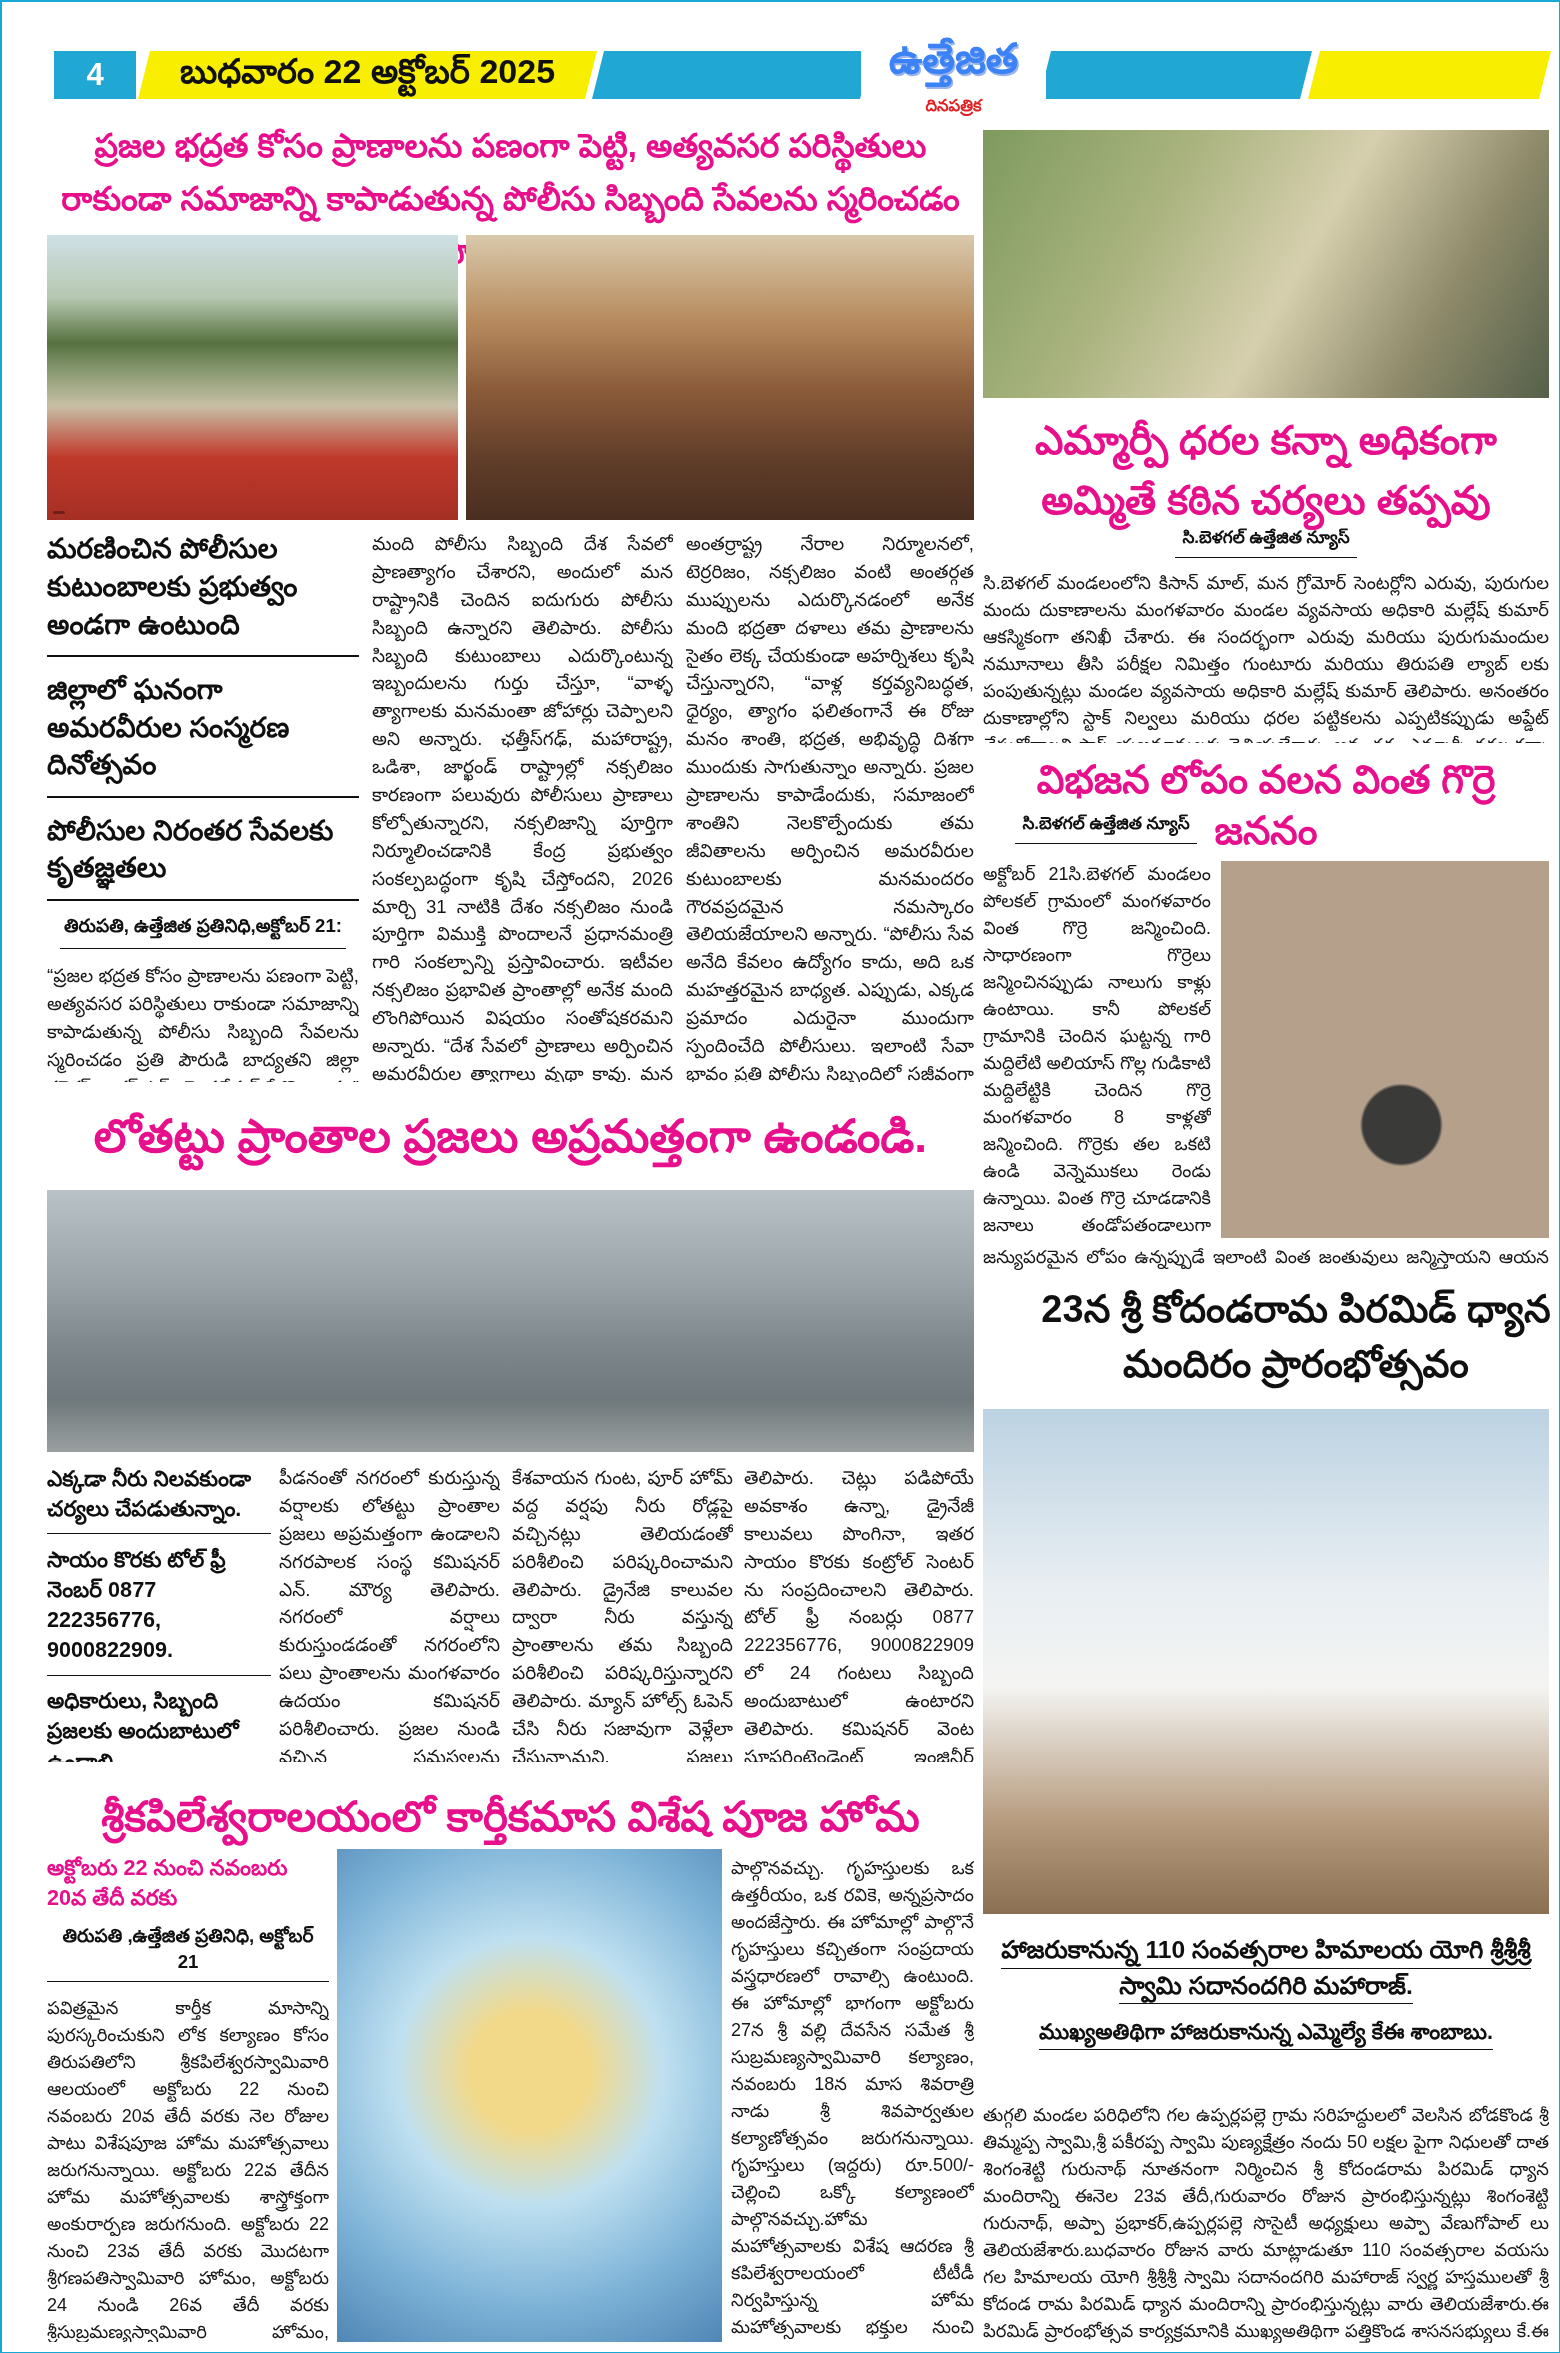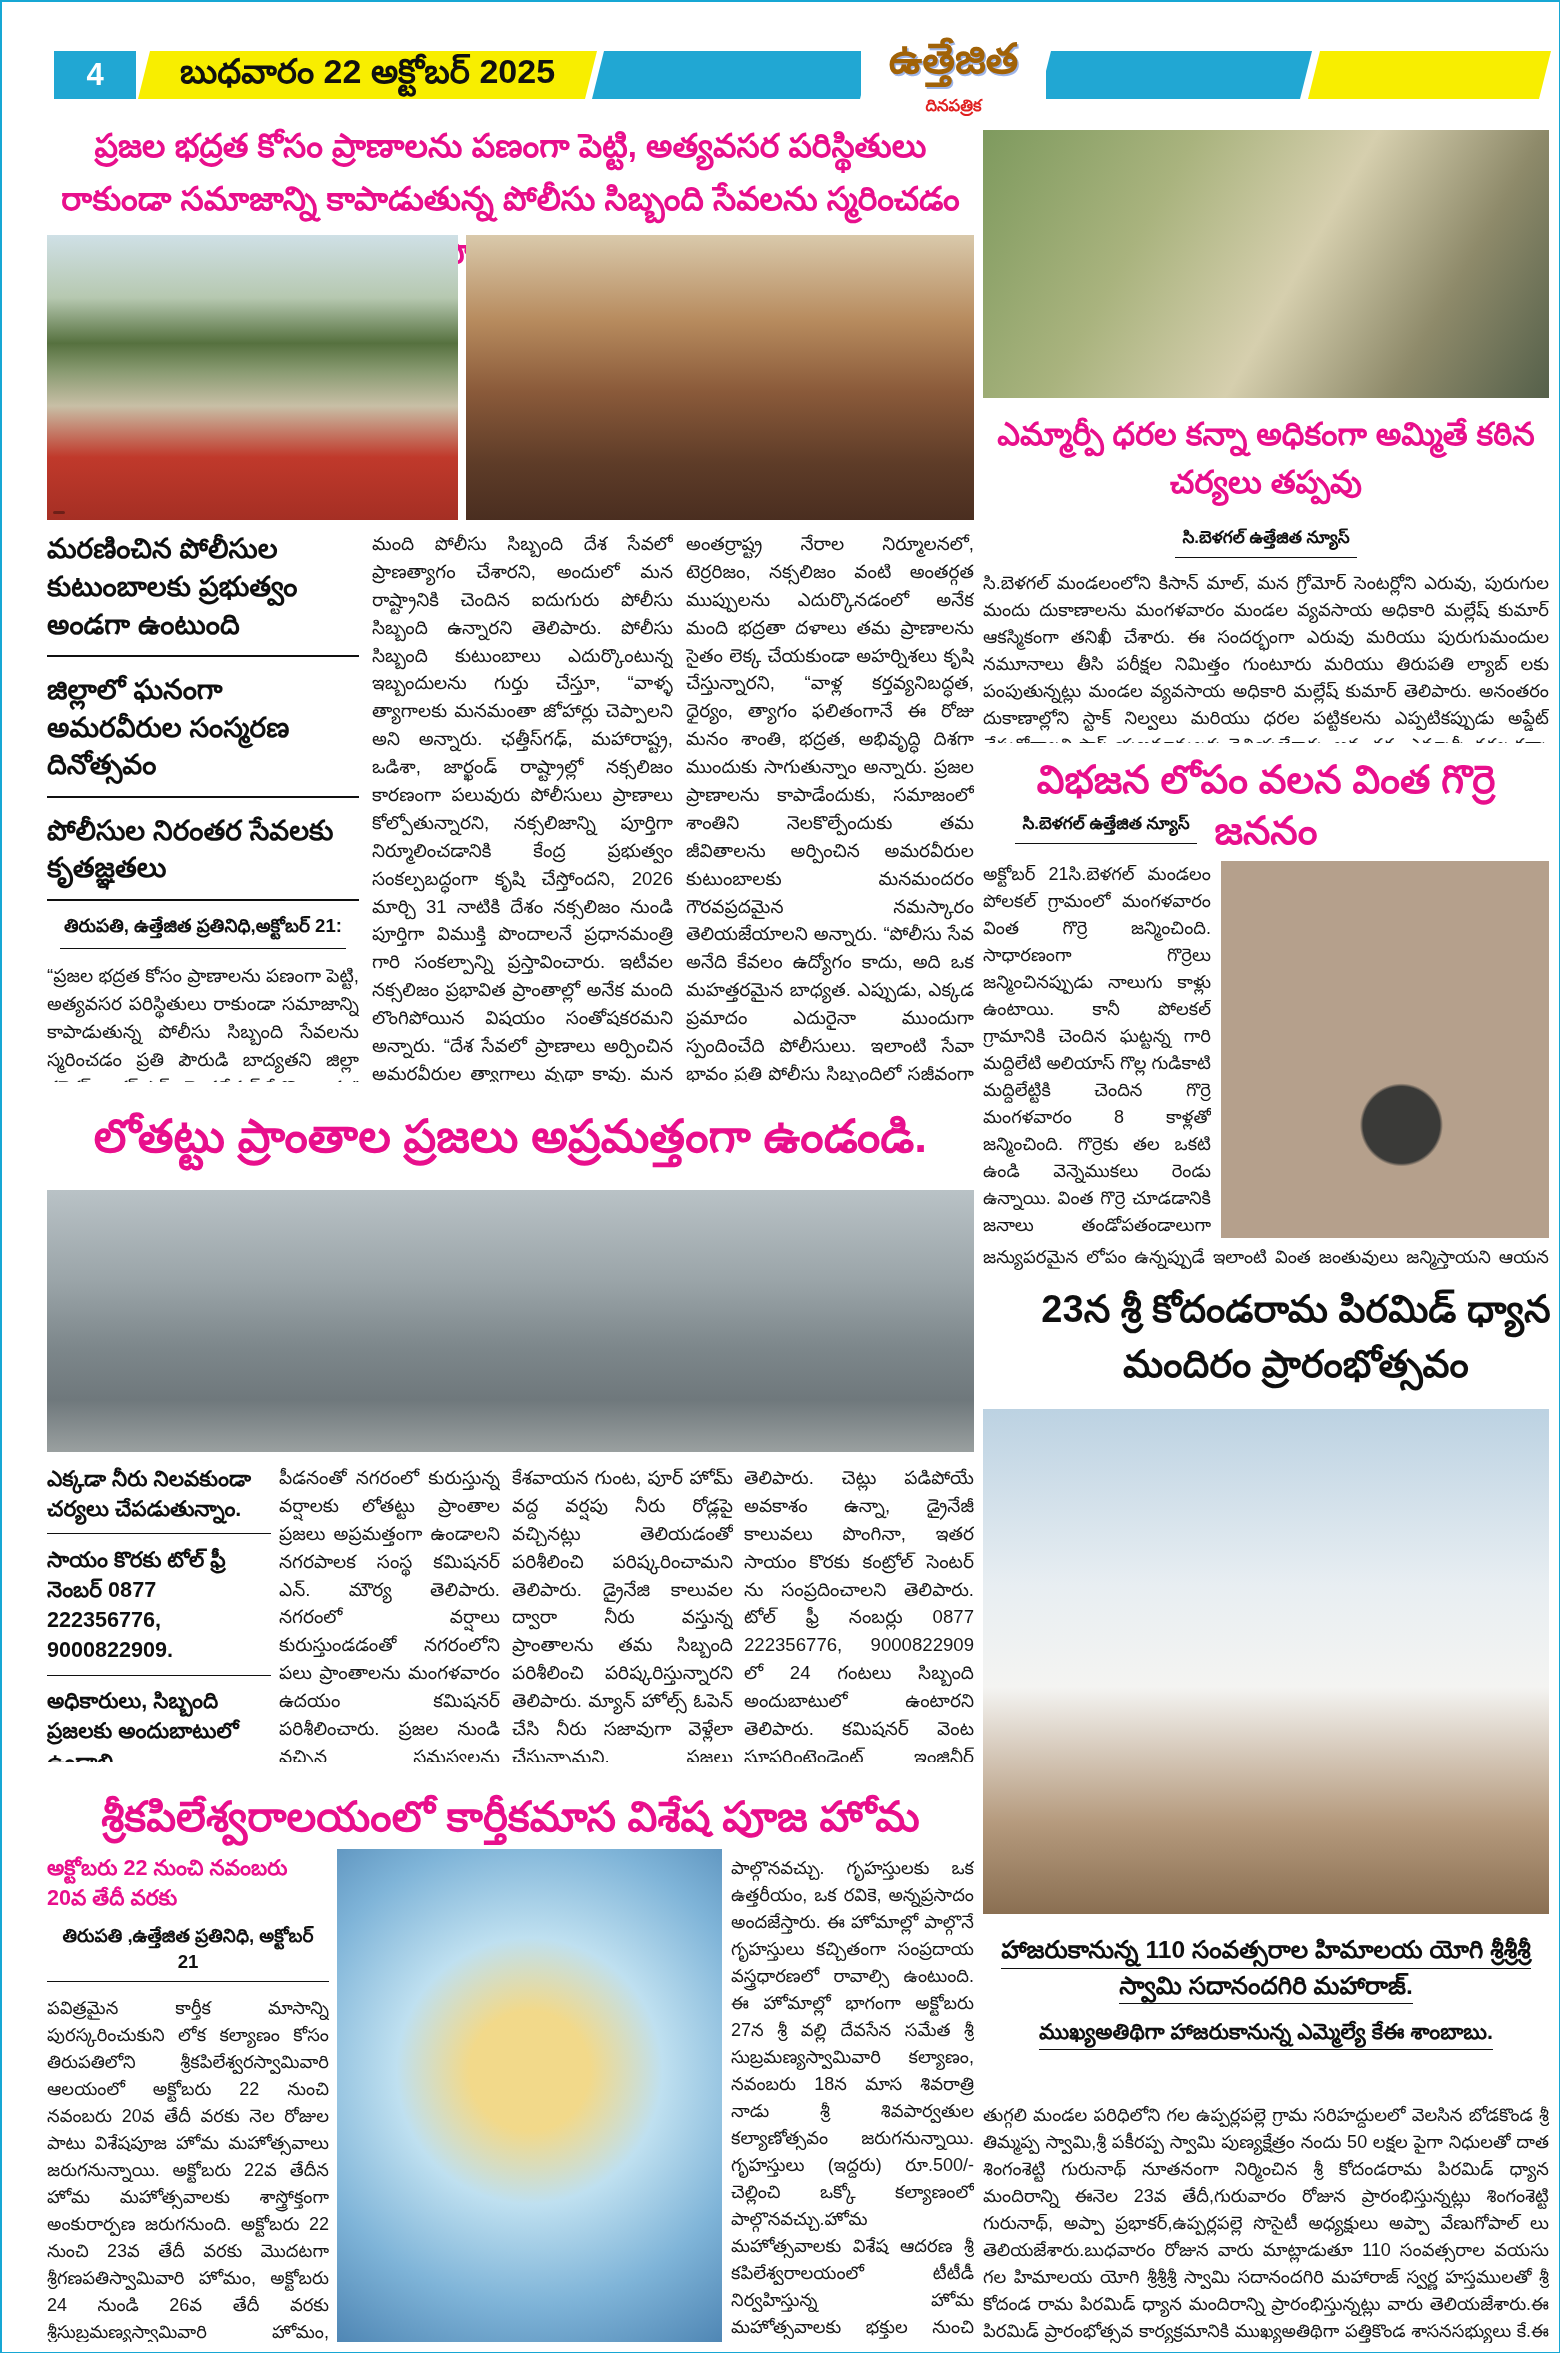--- a/index.html
+++ b/index.html
@@ -13,21 +13,21 @@
   .band-seg{position:absolute;top:49px;height:48px;}
   .skew{transform:skewX(-14deg);}
   .cyan{background:#21a7d3;}
   .yellow{background:#f8ee00;}
   .pagenum{display:flex;align-items:center;justify-content:center;
     color:#fff;font-weight:bold;font-size:31px;}
   .dateband{display:flex;align-items:center;justify-content:center;}
   .dateband span{transform:skewX(14deg);font-weight:bold;font-size:34px;color:#101010;}
   .logo-box{position:absolute;top:39px;left:859px;width:185px;height:75px;background:#fff;
     display:flex;flex-direction:column;align-items:center;justify-content:center;z-index:3;}
-  .logo-title{font-weight:bold;font-size:42px;color:#a16207;line-height:1;
+  .logo-title{font-weight:bold;font-size:42px;color:#3b82f6;line-height:1;
     text-shadow:1.5px 1.5px 0 #9db4e8;}
   .logo-sub{font-weight:bold;font-size:16.4px;color:#e02020;margin-top:16px;}
   
   .h-mag{color:#e80f8c;font-weight:bold;text-align:center;}
   .h-blk{color:#101010;font-weight:bold;text-align:center;}
   
   .bodytxt{font-size:18.6px;line-height:1.5;text-align:justify;color:#161616;overflow:hidden;}
   .subhead{font-size:28px;line-height:1.35;font-weight:bold;color:#101010;
     border-bottom:2.2px solid #101010;padding-bottom:12px;margin-bottom:13.4px;}
   .subhead-sm{font-size:21.6px;line-height:1.4;font-weight:bold;color:#101010;
@@ -105,21 +105,21 @@
     <div class="dateline"><span>తిరుపతి ,ఉత్తేజిత ప్రతినిధి, అక్టోబర్ 21</span></div>
     <div class="bodytxt" style="font-size:18px;">పవిత్రమైన కార్తీక మాసాన్ని పురస్కరించుకుని లోక కల్యాణం కోసం తిరుపతిలోని శ్రీకపిలేశ్వరస్వామివారి ఆలయంలో అక్టోబరు 22 నుంచి నవంబరు 20వ తేదీ వరకు నెల రోజుల పాటు విశేషపూజ హోమ మహోత్సవాలు జరుగనున్నాయి. అక్టోబరు 22వ తేదీన హోమ మహోత్సవాలకు శాస్త్రోక్తంగా అంకురార్పణ జరుగనుంది. అక్టోబరు 22 నుంచి 23వ తేదీ వరకు మొదటగా శ్రీగణపతిస్వామివారి హోమం, అక్టోబరు 24 నుండి 26వ తేదీ వరకు శ్రీసుబ్రమణ్యస్వామివారి హోమం, అక్టోబరు 27న శ్రీదక్షిణామూర్తి స్వామివారి హోమం, అక్టోబరు 28న 28వ తేదీ వరకు శ్రీకాశీవిశ్వనాథస్వామివారి హోమం, నవంబరు 7వ తేదీ వరకు 8 నుండి 18వ తేదీ వరకు శ్రీ కపిలేశ్వరస్వామివారి హోమం(రుద్రహోమం), నవంబరు 19న ధర్మశాస్త్ర హోమం, నవంబరు 20న చండీహోమం, త్రిశూలస్నానం, పంచహారతులు జరుగనున్నాయి. గృహస్తులు ఒక్కొక్కరు రూ.500/- చెల్లించి ఒక రోజు హోమంలో</div>
   </div>
 
   <div class="photo ph-shiva" style="left:335px;top:1847px;width:385px;height:493px;"></div>
 
   <div class="abs bodytxt" style="left:729px;top:1853px;width:243px;height:487px;font-size:18px;">పాల్గొనవచ్చు. గృహస్తులకు ఒక ఉత్తరీయం, ఒక రవికె, అన్నప్రసాదం అందజేస్తారు. ఈ హోమాల్లో పాల్గొనే గృహస్తులు కచ్చితంగా సంప్రదాయ వస్త్రధారణలో రావాల్సి ఉంటుంది. ఈ హోమాల్లో భాగంగా అక్టోబరు 27న శ్రీ వల్లి దేవసేన సమేత శ్రీ సుబ్రమణ్యస్వామివారి కల్యాణం, నవంబరు 18న మాస శివరాత్రి నాడు శ్రీ శివపార్వతుల కల్యాణోత్సవం జరుగనున్నాయి. గృహస్తులు (ఇద్దరు) రూ.500/- చెల్లించి ఒక్కో కల్యాణంలో పాల్గొనవచ్చు.హోమ మహోత్సవాలకు విశేష ఆదరణ శ్రీ కపిలేశ్వరాలయంలో టీటీడీ నిర్వహిస్తున్న హోమ మహోత్సవాలకు భక్తుల నుంచి విశేష ఆదరణ లభిస్తోంది. 2012వ సంవత్సరంలో ఈ హోమాలను టీటీడీ ప్రారంభించింది. ఈ హోమాల్లో పాల్గొంటున్న భక్తుల సంఖ్య ఏటా ఏడాదీ పెరుగుతోంది. ఈ హోమాలను విడిగా చేయించుకోవాలంటే ఖర్చుతో కూడుకున్నది కావడంతో భక్తుల సౌకర్యార్థం సామూహికంగా ఈ హోమాలను టీటీడీ నిర్వహిస్తోంది.</div>
 
   <div class="photo ph-fertilizer" style="left:981px;top:128px;width:566px;height:268px;"></div>
 
-  <div class="abs h-mag" style="left:981px;top:408px;width:566px;font-size:32px;line-height:1.5;">ఎమ్మార్పీ ధరల కన్నా అధికంగా అమ్మితే కఠిన చర్యలు తప్పవు</div>
+  <div class="abs h-mag" style="left:981px;top:408px;width:566px;font-size:40px;line-height:1.5;">ఎమ్మార్పీ ధరల కన్నా అధికంగా అమ్మితే కఠిన చర్యలు తప్పవు</div>
   <div class="abs byline" style="left:981px;top:526px;width:566px;"><span>సి.బెళగల్ ఉత్తేజిత న్యూస్</span></div>
   <div class="abs bodytxt" style="left:981px;top:568px;width:566px;height:173px;font-size:18px;">సి.బెళగల్ మండలంలోని కిసాన్ మాల్, మన గ్రోమోర్ సెంటర్లోని ఎరువు, పురుగుల మందు దుకాణాలను మంగళవారం మండల వ్యవసాయ అధికారి మల్లేష్ కుమార్ ఆకస్మికంగా తనిఖీ చేశారు. ఈ సందర్భంగా ఎరువు మరియు పురుగుమందుల నమూనాలు తీసి పరీక్షల నిమిత్తం గుంటూరు మరియు తిరుపతి ల్యాబ్ లకు పంపుతున్నట్లు మండల వ్యవసాయ అధికారి మల్లేష్ కుమార్ తెలిపారు. అనంతరం దుకాణాల్లోని స్టాక్ నిల్వలు మరియు ధరల పట్టికలను ఎప్పటికప్పుడు అప్డేట్ చేసుకోవాలని షాప్ యజమానులకు తెలియజేశారు. అనంతరం ఎమ్మార్పీ ధరల కన్నా ఎక్కువ ధరలకు ఎరువులు, పురుగుమందులు అమ్మినట్లయితే వారిపై కఠిన చర్యలు తీసుకోబడునని మల్లేష్ కుమార్ తెలిపారు. అనంతరం దుకాణాలలోని పలు రికార్డులను తనిఖీ చేశారు.ఈ కార్యక్రమంలో షాపుల యజమానులు, వ్యవసాయ సిబ్బంది, ఎంపీఈఓ వెంకటేశ్వర్లు పాల్గొన్నారు.</div>
 
   <div class="abs h-mag" style="left:981px;top:753px;width:566px;font-size:39px;line-height:1.3;text-align:center;">విభజన లోపం వలన వింత గొర్రె జననం</div>
   <div class="abs byline" style="left:981px;top:812px;width:246px;"><span>సి.బెళగల్ ఉత్తేజిత న్యూస్</span></div>
   <div class="abs bodytxt" style="left:981px;top:859px;width:228px;height:377px;font-size:18px;">అక్టోబర్ 21సి.బెళగల్ మండలం పోలకల్ గ్రామంలో మంగళవారం వింత గొర్రె జన్మించింది. సాధారణంగా గొర్రెలు జన్మించినప్పుడు నాలుగు కాళ్లు ఉంటాయి. కానీ పోలకల్ గ్రామానికి చెందిన ఘట్టన్న గారి మద్దిలేటి అలియాస్ గొల్ల గుడికాటి మద్దిలేట్టికి చెందిన గొర్రె మంగళవారం 8 కాళ్లతో జన్మించింది. గొర్రెకు తల ఒకటి ఉండి వెన్నెముకలు రెండు ఉన్నాయి. వింత గొర్రె చూడడానికి జనాలు తండోపతండాలుగా తరలి వెళ్లారు. వింత గొర్రె జననం పట్ల స్థానిక పశు వైద్యాధికారి రిచర్డ్ ను చరవాణిలో సంప్రదించగా గొర్రెపిండం యొక్క విభజన సరిగ్గా జరగకపోతే ఇలాంటి వింత జంతువులు జన్మిస్తున్నాయని. ప్రతి 1000 గొర్రెల జననానికి ఒకటి ఈ విధంగా జన్మిస్తాయని వీటిని మాన్స్టర్స్ అంటారని ఆయన తెలిపారు.</div>
   <div class="photo ph-sheep" style="left:1219px;top:859px;width:328px;height:377px;"></div>
   <div class="abs bodytxt" style="left:981px;top:1242px;width:566px;height:30px;font-size:18px;">జన్యుపరమైన లోపం ఉన్నప్పుడే ఇలాంటి వింత జంతువులు జన్మిస్తాయని ఆయన తెలిపారు.</div>
 
   <div class="abs h-blk" style="left:1011px;top:1280px;width:566px;font-size:38px;line-height:1.45;">23న శ్రీ కోదండరామ పిరమిడ్ ధ్యాన మందిరం ప్రారంభోత్సవం</div>

